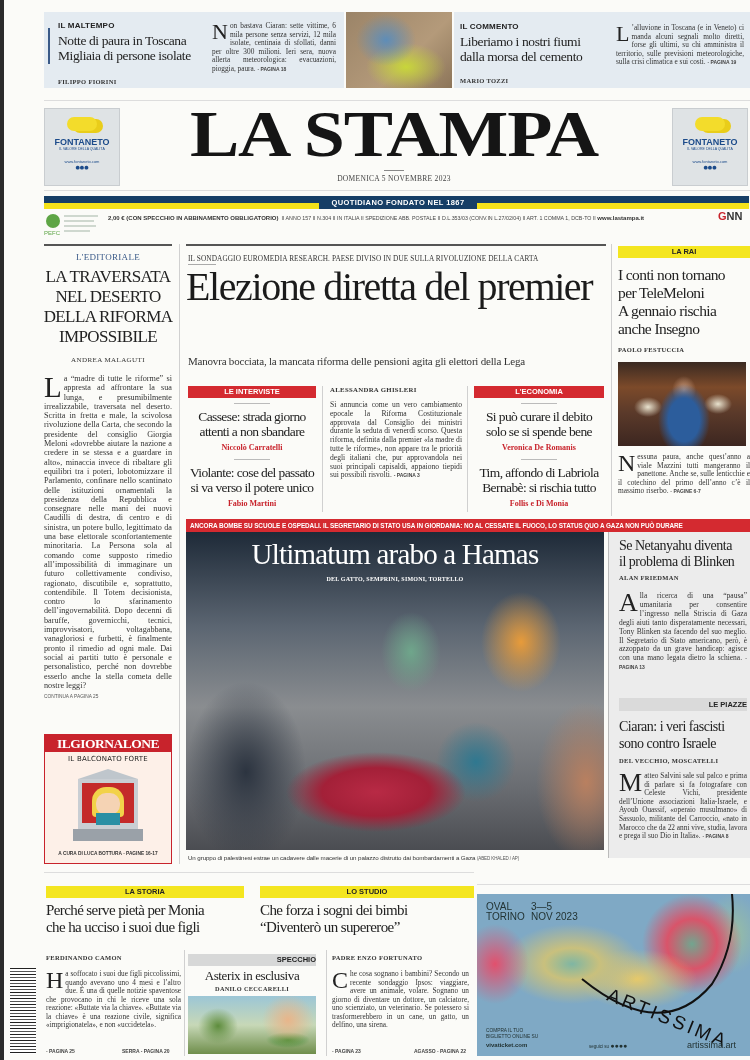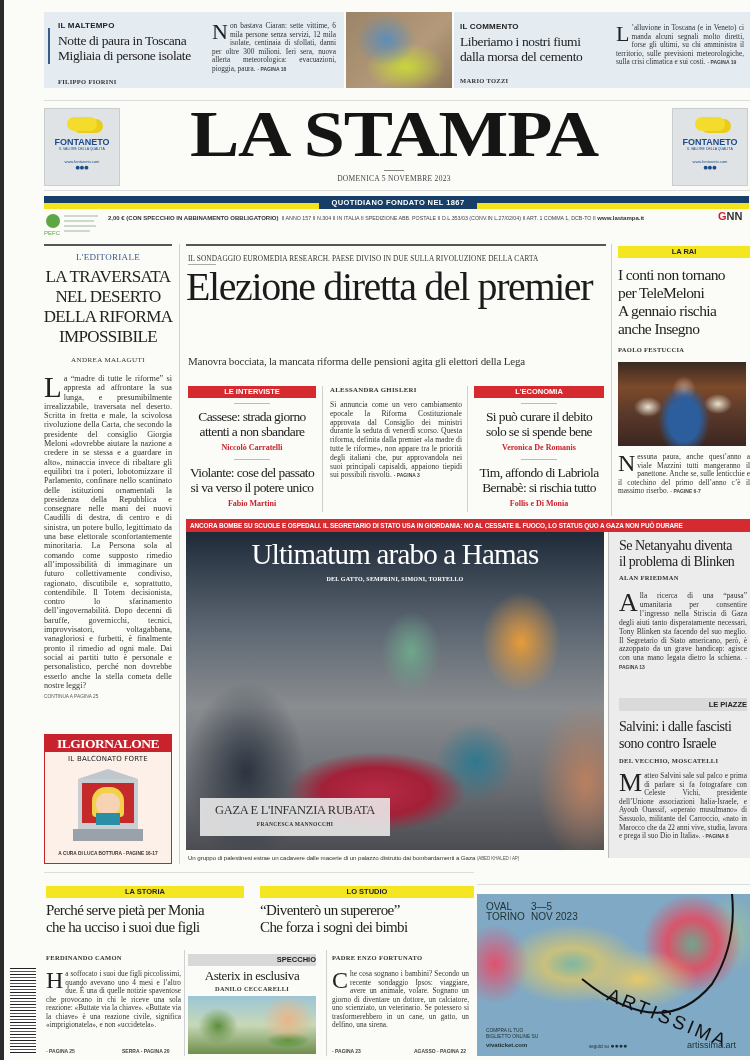--- a/index.html
+++ b/index.html
@@ -247,41 +247,37 @@
     <div style="margin-top:9px; width:128px; height:84px; background: radial-gradient(ellipse 26px 36px at 66px 58px, #2c5d9c 0%, #2c5d9c 60%, transparent 100%), radial-gradient(ellipse 12px 14px at 66px 28px, #c99b7d 0%, transparent 100%), radial-gradient(ellipse 14px 10px at 30px 45px, #e9e3cf 0%, transparent 100%), radial-gradient(ellipse 14px 10px at 100px 42px, #e9e3cf 0%, transparent 100%), linear-gradient(180deg, #3a2a22 0%, #7c4a2a 30%, #5b3a2a 60%, #3c2620 100%);"></div>
     <div class="body-txt" style="margin-top:7px; font-size:7.4px; line-height:8.6px;">
       <span class="drop" style="font-size:24px; line-height:19px;">N</span><span>essuna paura, anche quest’anno a viale Mazzini tutti mangeranno il panettone. Anche se, sulle lenticchie e il cotechino del primo dell’anno c’è il massimo riserbo.</span> <span class="pg">- PAGINE 6-7</span>
     </div>
   </div>
 
   <div class="gaza-band">ANCORA BOMBE SU SCUOLE E OSPEDALI. IL SEGRETARIO DI STATO USA IN GIORDANIA: NO AL CESSATE IL FUOCO, LO STATUS QUO A GAZA NON PUÒ DURARE</div>
   <div class="photo">
     <div class="photo-title">Ultimatum arabo a Hamas</div>
     <div class="photo-by">DEL GATTO, SEMPRINI, SIMONI, TORTELLO</div>
-    <div class="photo-box" style="left:14px; width:190px;">
-      <div class="t">GAZA E L'INFANZIA RUBATA</div>
-      <div class="b">FRANCESCA MANNOCCHI</div>
-    </div>
   </div>
   <div class="caption">
     <span style="font-size:6.2px; color:#333;">Un gruppo di palestinesi estrae un cadavere dalle macerie di un palazzo distrutto dai bombardamenti a Gaza</span> <span>(ABED KHALED / AP)</span>
   </div>
 
   <div class="side-grey">
     <div class="abs serif" style="left:10px; top:6px; width:128px; font-size:14px; line-height:16px; letter-spacing:-0.5px; color:#222;">
       <div>Se Netanyahu diventa</div>
       <div>il problema di Blinken</div>
     </div>
     <div class="abs byline" style="left:10px; top:42px; font-size:6.5px;">ALAN FRIEDMAN</div>
     <div class="abs body-txt" style="left:10px; top:60px; width:128px; font-size:7.5px; line-height:8.9px;">
       <span class="drop" style="font-size:26px; line-height:20px;">A</span><span>lla ricerca di una “pausa” umanitaria per consentire l’ingresso nella Striscia di Gaza degli aiuti tanto disperatamente necessari, Tony Blinken sta facendo del suo meglio. Il Segretario di Stato americano, però, è azzoppato da un grave handicap: agisce con una mano legata dietro la schiena.</span> <span class="pg">- PAGINA 13</span>
     </div>
     <div class="abs grey-label" style="left:10px; top:166px; width:128px; background:#dadada;">LE PIAZZE</div>
     <div class="abs serif" style="left:10px; top:186px; width:128px; font-size:14px; line-height:17px; letter-spacing:-0.5px; color:#222;">
-      <div>Salvini: i dalle fascisti</div>
+      <div>Ciaran: i veri fascisti</div>
       <div>sono contro Israele</div>
     </div>
     <div class="abs byline" style="left:10px; top:225px; font-size:6.5px;">DEL VECCHIO, MOSCATELLI</div>
     <div class="abs body-txt" style="left:10px; top:240px; width:128px; font-size:7.3px; line-height:8.6px;">
       <span class="drop" style="font-size:26px; line-height:20px;">M</span><span>atteo Salvini sale sul palco e prima di parlare si fa fotografare con Celeste Vichi, presidente dell’Unione associazioni Italia-Israele, e Ayoub Ouassif, «operaio musulmano» di Sassuolo, militante del Carroccio, «nato in Marocco che da 22 anni vive, studia, lavora e prega il suo Dio in Italia».</span> <span class="pg">- PAGINA 8</span>
     </div>
   </div>
 
   <div class="cartoon">
     <div class="cartoon-title">ILGIORNALONE</div>
@@ -318,22 +314,22 @@
   <div class="abs" style="left:184px; top:954px; width:128px;">
     <div class="grey-label" style="height:12px; line-height:12px;">SPECCHIO</div>
     <div class="serif" style="margin-top:2px; font-size:13px; text-align:center; letter-spacing:-0.4px; color:#222;">Asterix in esclusiva</div>
     <div class="byline" style="text-align:center; font-size:6.3px; margin-top:1px;">DANILO CECCARELLI</div>
     <div style="margin-top:4px; width:128px; height:58px; background: radial-gradient(ellipse 20px 18px at 30px 30px, #5d8c3c 0%, transparent 100%), radial-gradient(ellipse 26px 26px at 100px 24px, #e8b58a 0%, transparent 100%), radial-gradient(ellipse 22px 8px at 100px 44px, #3d8a2e 0%, transparent 100%), linear-gradient(180deg, #9cc6d6 0%, #c7d8b7 50%, #6f8e4b 100%);"></div>
   </div>
 
   <div class="abs" style="left:256px; top:886px; width:214px;">
     <div class="yellow-label">LO STUDIO</div>
     <div class="serif" style="margin-top:4px; font-size:15px; line-height:17px; letter-spacing:-0.6px; color:#222;">
+      <div>Che forza i sogni dei bimbi</div>
       <div>“Diventerò un supereroe”</div>
-      <div>Che forza i sogni dei bimbi</div>
     </div>
   </div>
   <div class="vrule" style="left:322px; top:950px; height:106px;"></div>
   <div class="abs byline" style="left:328px; top:954px; font-size:6.5px;">PADRE ENZO FORTUNATO</div>
   <div class="abs body-txt" style="left:328px; top:970px; width:137px; font-size:7.3px; line-height:8.5px;">
     <span class="drop" style="font-size:24px; line-height:19px;">C</span><span>he cosa sognano i bambini? Secondo un recente sondaggio Ipsos: viaggiare, avere un animale, volare. Sognano un giorno di diventare un dottore, un calciatore, uno scienziato, un veterinario. Se potessero si trasformerebbero in un cane, un gatto, un delfino, una sirena.</span>
   </div>
   <div class="abs pg" style="left:328px; top:1048px;">- PAGINA 23</div>
   <div class="abs pg" style="left:410px; top:1048px;">AGASSO - PAGINA 22</div>
 

